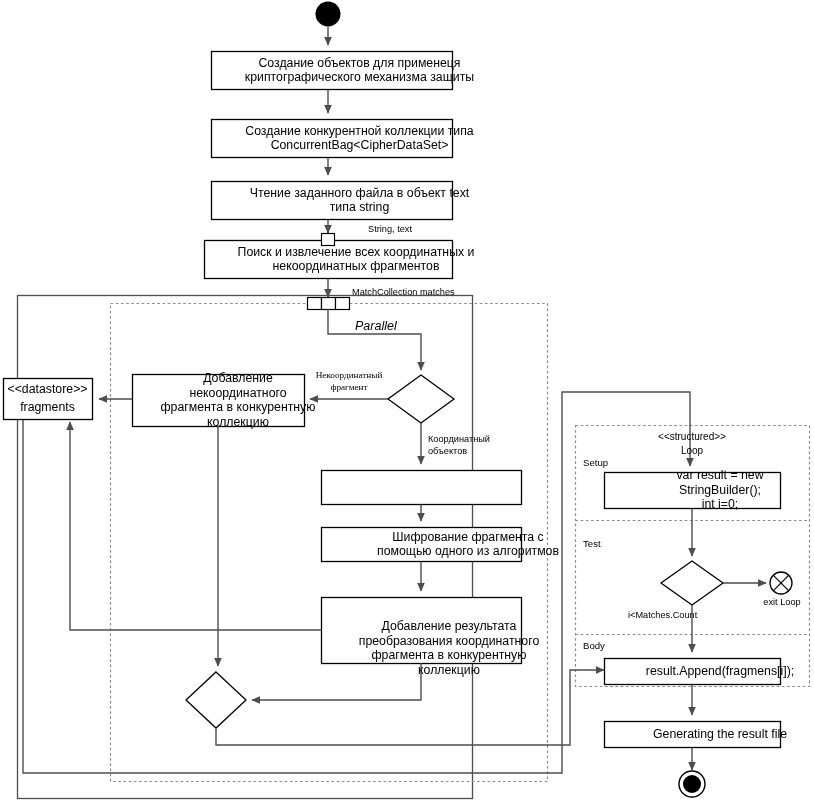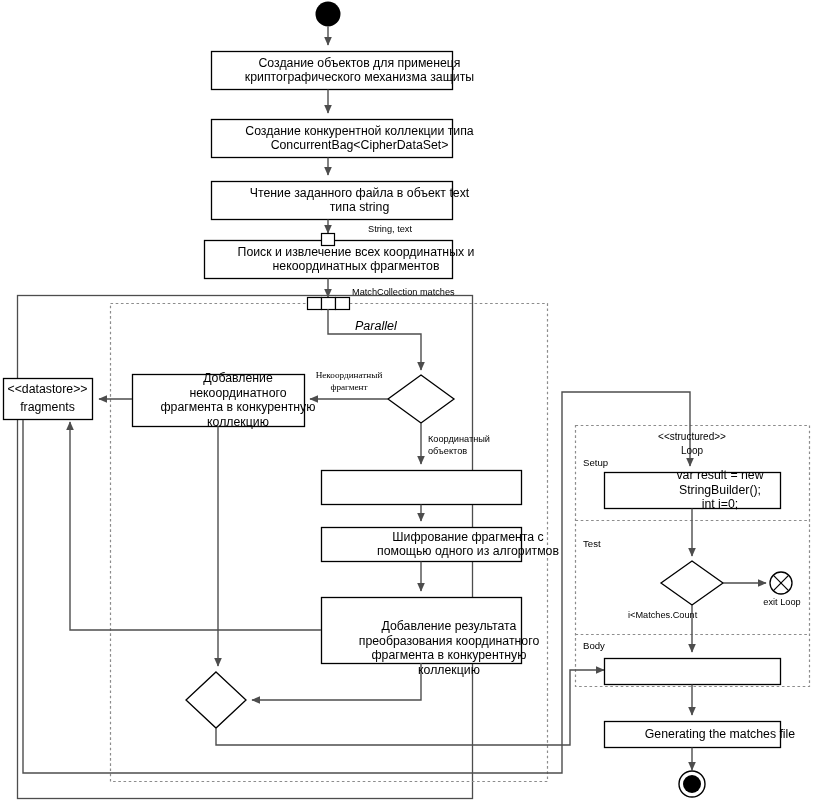--- a/index.html
+++ b/index.html
@@ -199,22 +199,23 @@
 преобразования координатного
 фрагмента в конкурентную
 коллекцию</div>
 
   <div class="node-label ds-label" style="left:5px; top:380px; width:85px; height:19px;">&lt;&lt;datastore&gt;&gt;</div>
   <div class="node-label ds-label" style="left:5px; top:398px; width:85px; height:19px;">fragments</div>
 
   <div class="node-label box-label" style="left:606px; top:473px; width:172px; height:34px;">var result = new StringBuilder();
 int i=0;</div>
 
-
-  <div class="node-label box-label" style="left:606px; top:722px; width:172px; height:24px;">Generating the matches file</div>
+  <div class="node-label box-label" style="left:606px; top:659px; width:172px; height:24px;">result.Append(fragmens[i]);</div>
+
+  <div class="node-label box-label" style="left:606px; top:722px; width:172px; height:24px;">Generating the result file</div>
 
   <div class="edge-label" style="left:340px; top:224px; width:100px; text-align:center;">String, text</div>
 
   <div class="edge-label" style="left:352px; top:287px; width:150px; text-align:left;">MatchCollection matches</div>
 
   <div class="edge-label" style="left:310px; top:370px; width:78px; text-align:center;font-family:Liberation Serif, serif;">Некоординатный
 фрагмент</div>
 
   <div class="edge-label" style="left:428px; top:434px; width:82px; text-align:left;">Координатный
 объектов</div>

